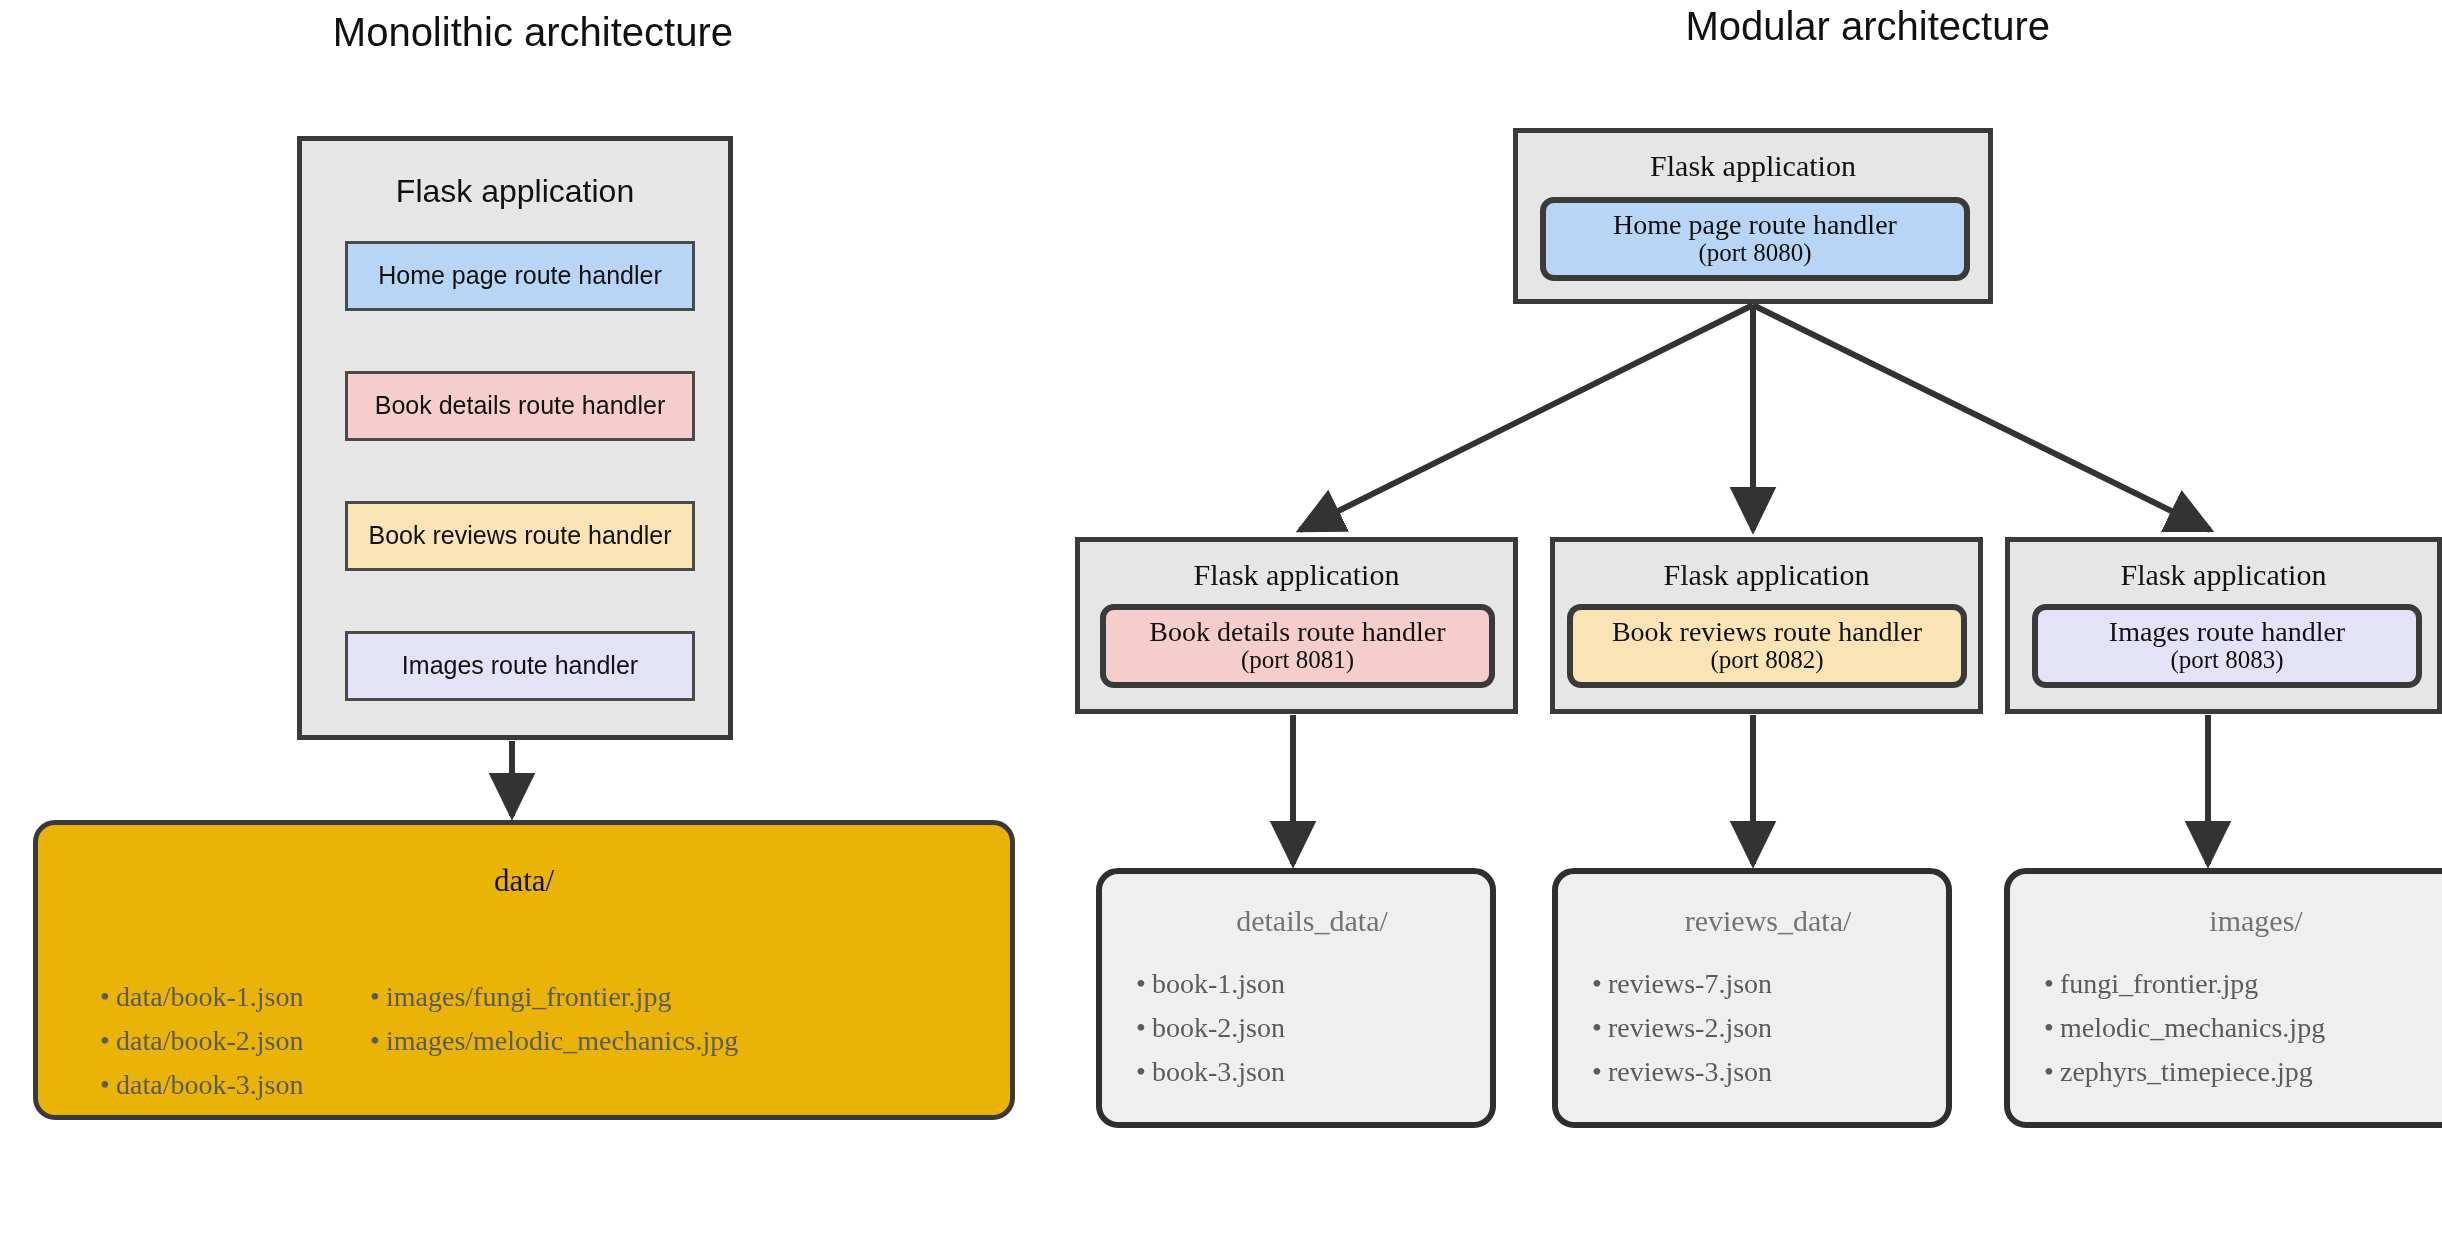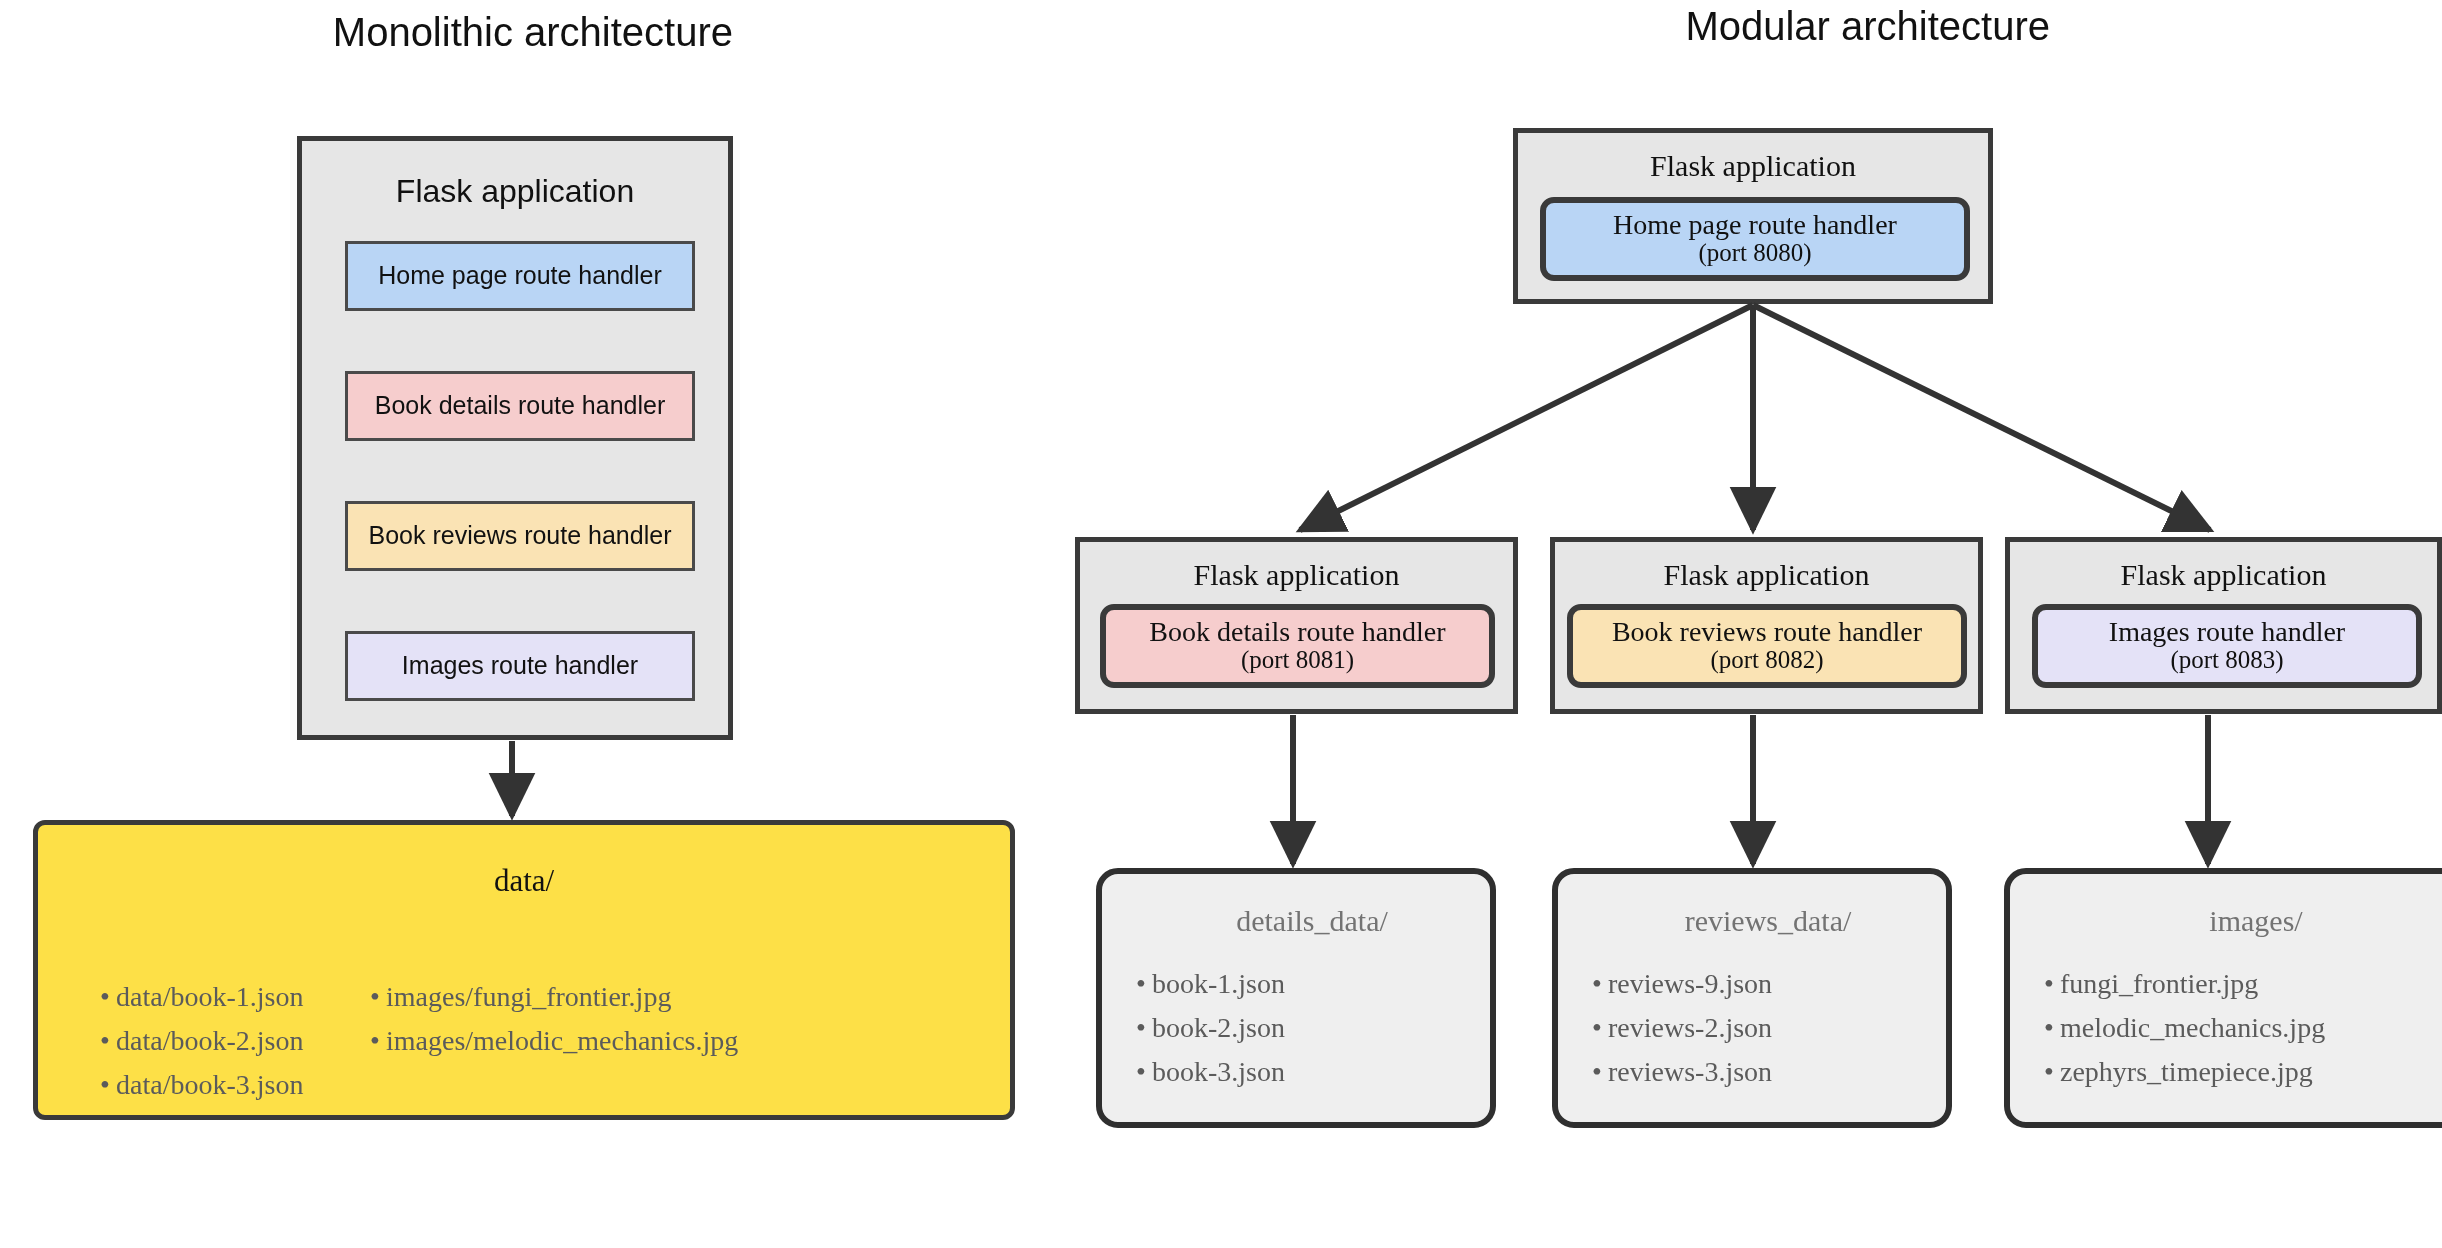--- a/index.html
+++ b/index.html
@@ -63,23 +63,23 @@
   }
 
   
   .mono-data {
     position: absolute;
     left: 33px;
     top: 820px;
     width: 982px;
     height: 300px;
     box-sizing: border-box;
-    background: #fde047;
+    background: #eab308;
     border: 5px solid #3a3a3a;
-    border-radius: 12px;
+    border-radius: 22px;
   }
   .data-title {
     position: absolute;
     left: 0;
     top: 38px;
     width: 100%;
     text-align: center;
     font-family: "Liberation Serif", serif;
     font-size: 31px;
     color: #111111;
@@ -253,21 +253,21 @@
     <div class="mod-data-list">
       <div class="file-item"><span class="bullet">•</span><span>book-1.json</span></div>
       <div class="file-item"><span class="bullet">•</span><span>book-2.json</span></div>
       <div class="file-item"><span class="bullet">•</span><span>book-3.json</span></div>
     </div>
   </div>
 
   <div class="mod-data" style="left:1552px; top:868px; width:400px; height:260px;">
     <div class="mod-data-title">reviews_data/</div>
     <div class="mod-data-list">
-      <div class="file-item"><span class="bullet">•</span><span>reviews-9.json</span></div>
+      <div class="file-item"><span class="bullet">•</span><span>reviews-7.json</span></div>
       <div class="file-item"><span class="bullet">•</span><span>reviews-2.json</span></div>
       <div class="file-item"><span class="bullet">•</span><span>reviews-3.json</span></div>
     </div>
   </div>
 
   <div class="mod-data" style="left:2004px; top:868px; width:472px; height:260px;">
     <div class="mod-data-title">images/</div>
     <div class="mod-data-list">
       <div class="file-item"><span class="bullet">•</span><span>fungi_frontier.jpg</span></div>
       <div class="file-item"><span class="bullet">•</span><span>melodic_mechanics.jpg</span></div>

